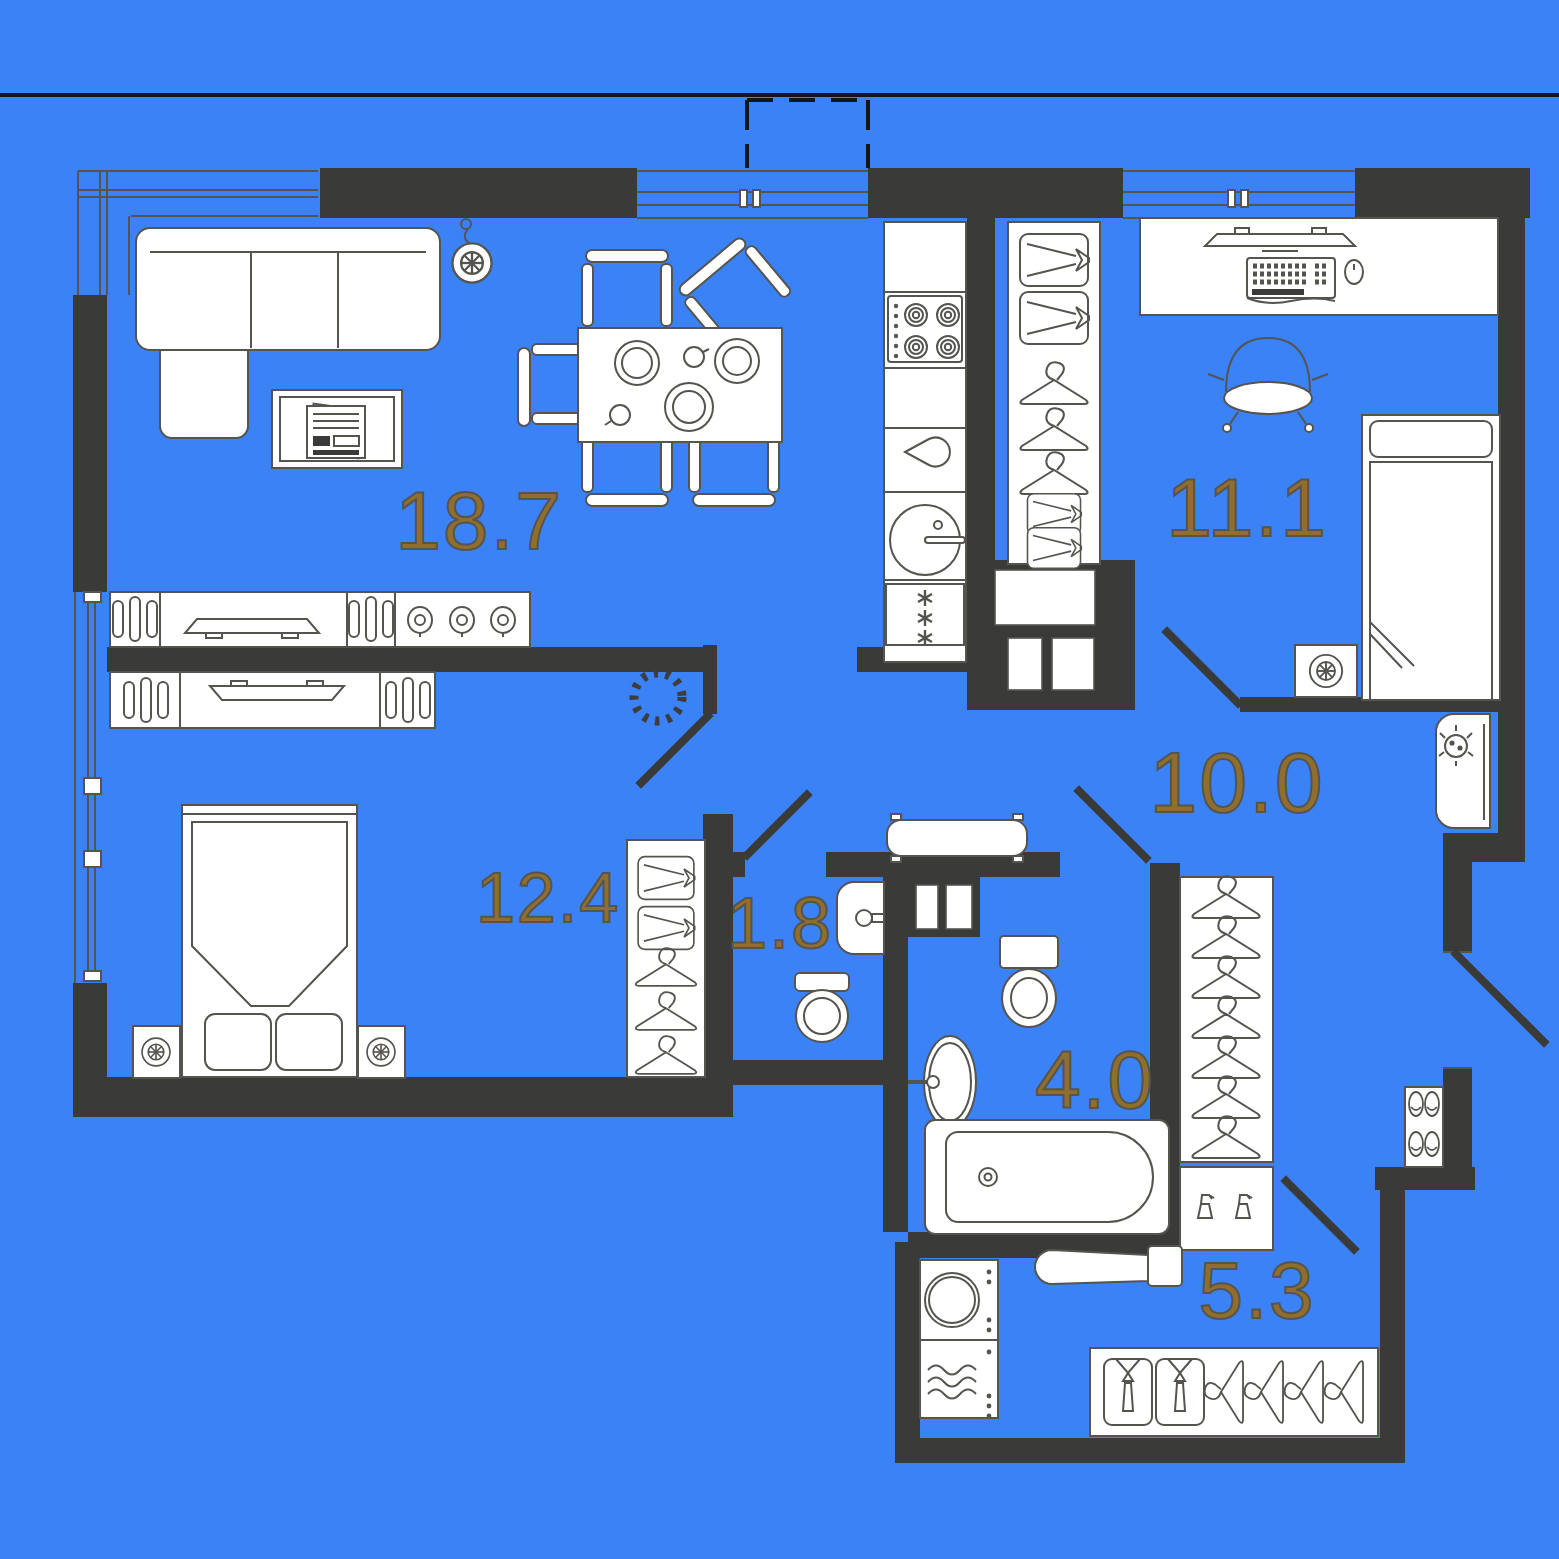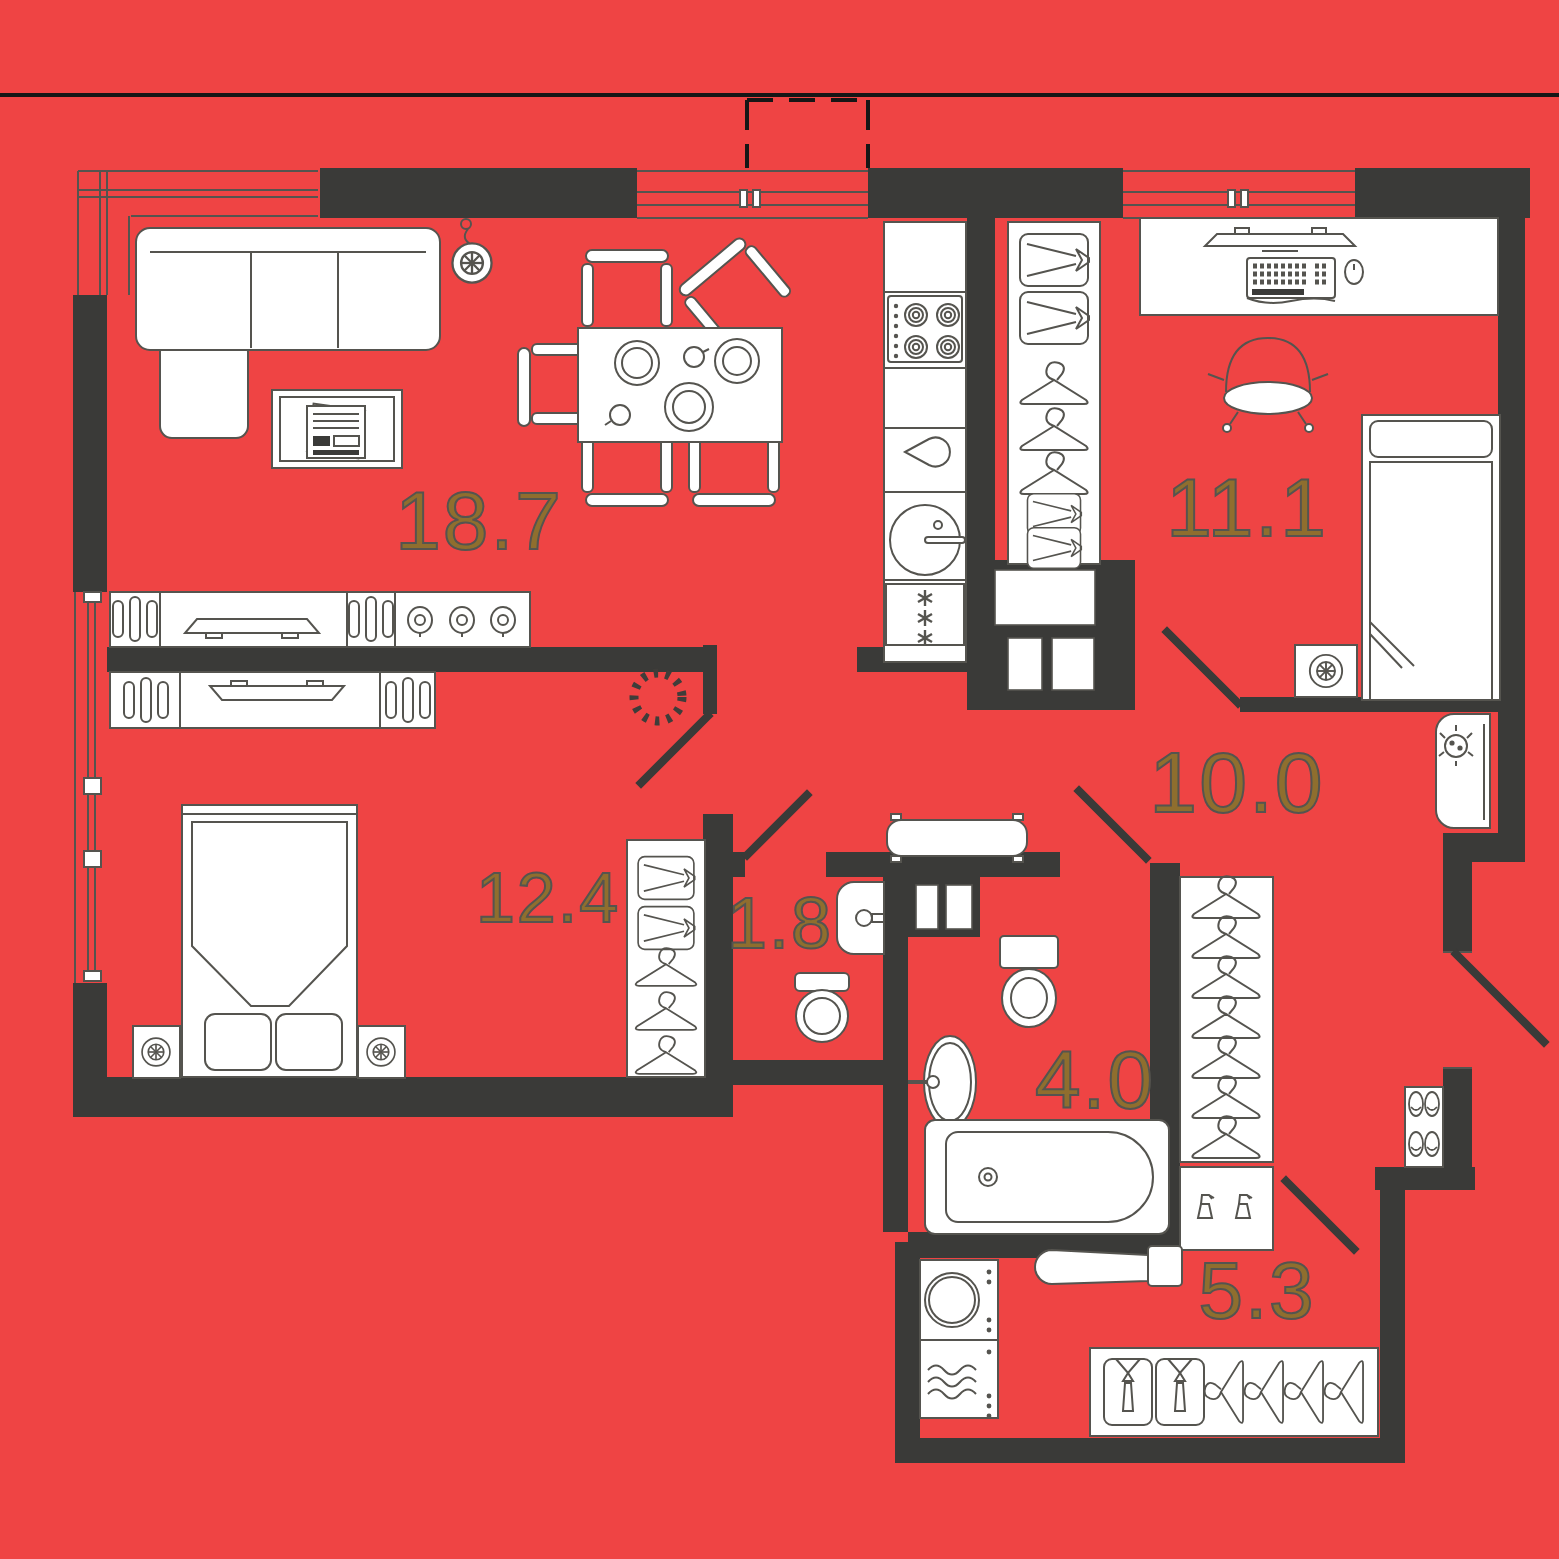--- a/index.html
+++ b/index.html
@@ -1,16 +1,16 @@
 <!DOCTYPE html>
 <html><head>
 <meta charset="utf-8">
 <style>
   html,body{margin:0;padding:0;background:#fff;}
-  .stage{position:relative;width:1559px;height:1559px;background:#ef4444;overflow:hidden;
+  .stage{position:relative;width:1559px;height:1559px;background:#3b82f6;overflow:hidden;
          font-family:"Liberation Sans", sans-serif;}
   svg{position:absolute;left:0;top:0;}
   .arealabel{font-family:"Liberation Sans", sans-serif;font-weight:500;fill:#8f6e2e;letter-spacing:2px;}
 </style>
 </head>
 <body>
 
 <div class="stage">
 <svg viewBox="0 0 1559 1559" width="1559" height="1559">
   <defs>

